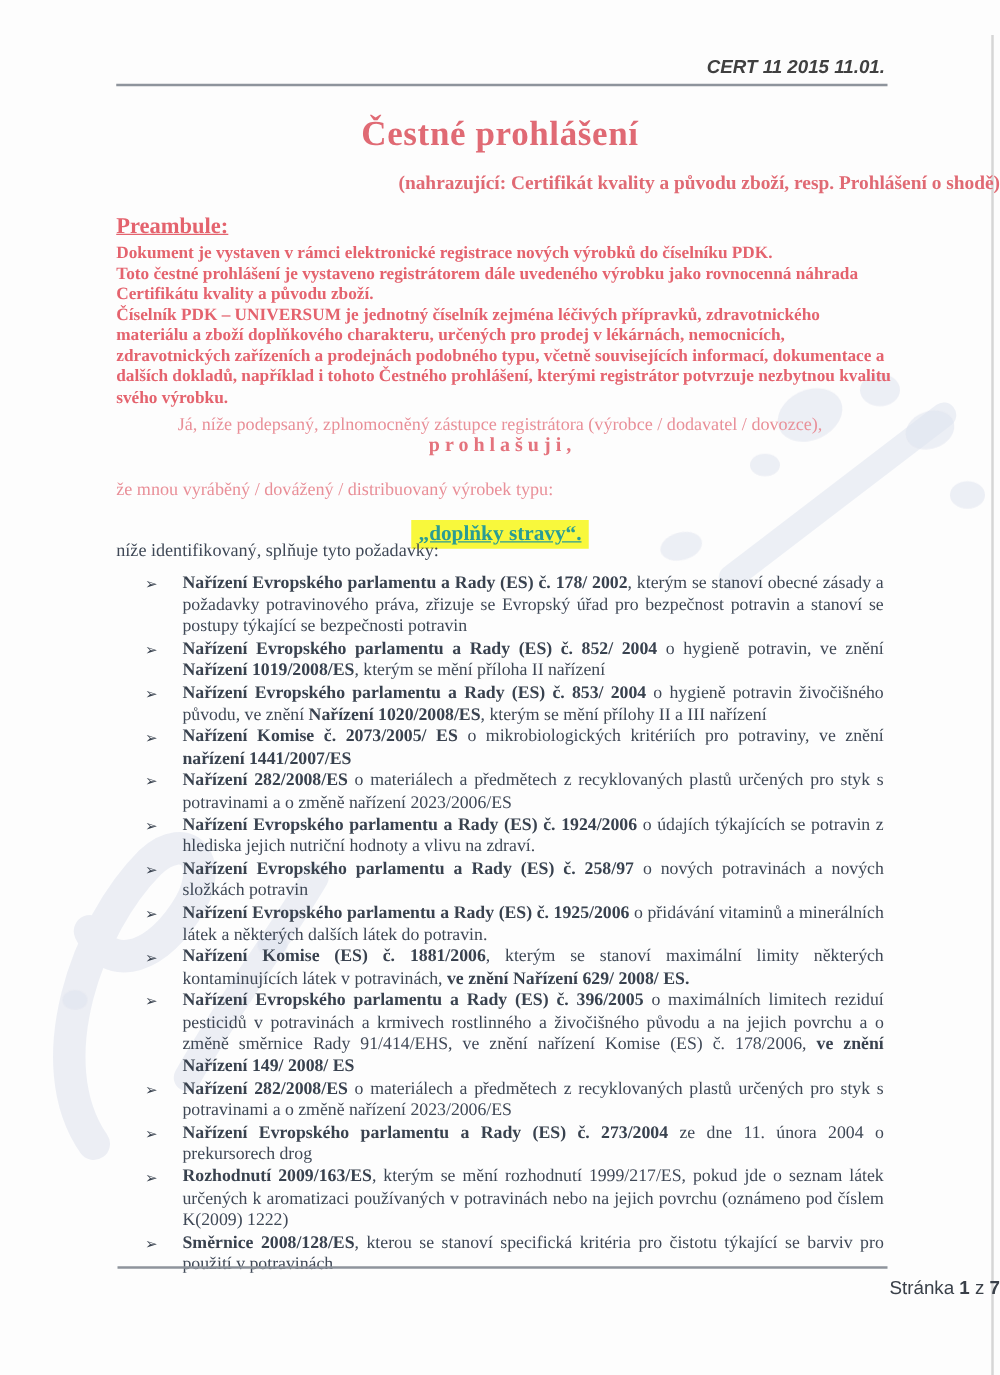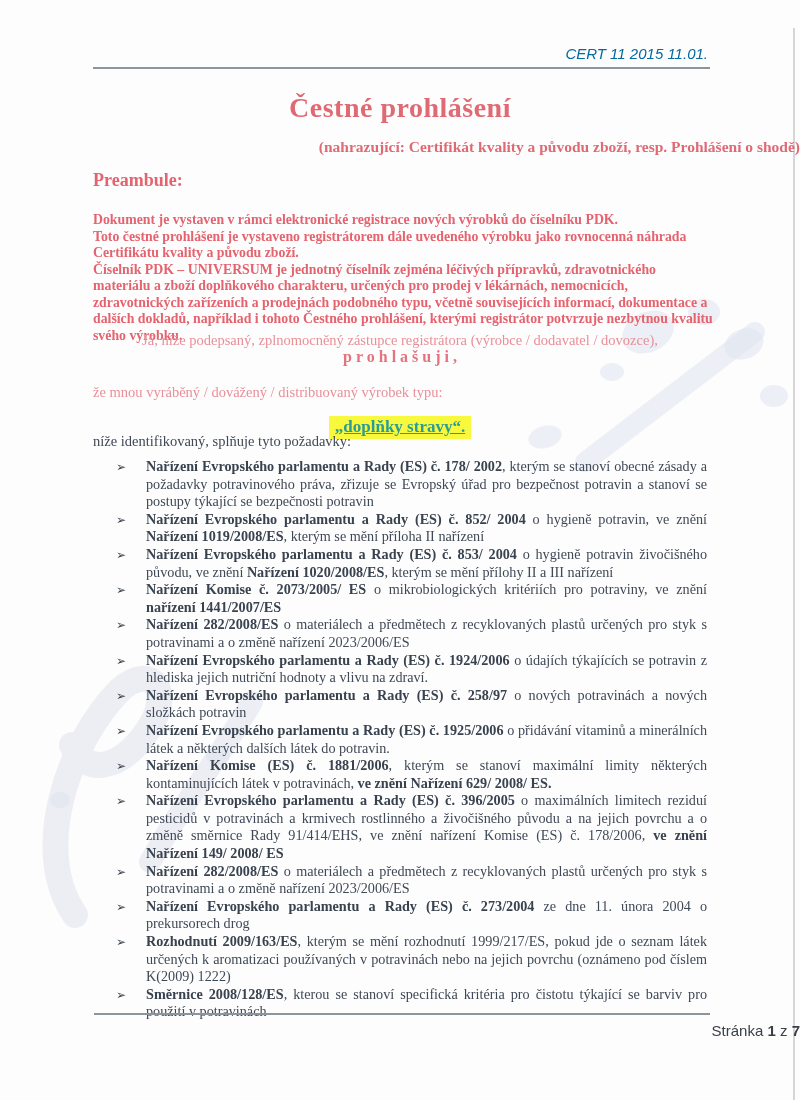--- a/index.html
+++ b/index.html
@@ -10,33 +10,33 @@
     --heading-red:#e06a74;--body-red:#e4636e;--light-red:#e98f98;
     --highlight-yellow:#f8f83c;--product-teal:#2a9c94;--body-text:#3f4856;
     --rule-gray:#8e949c;--watermark:#dfe3ee;
   }
   .watermark{position:absolute;left:0;top:0;z-index:0;}
   .scan-edge{position:absolute;top:28px;bottom:0;right:5px;width:2px;background:#d6d6d6;z-index:0;}
   .content{position:absolute;inset:0;z-index:1;}
 
   .header-ref{
     position:absolute;top:45px;right:92px;
-    font-family:"Liberation Sans", sans-serif;font-style:italic;font-weight:normal;
-    font-size:15px;color:#0369a1;
+    font-family:"Liberation Sans", sans-serif;font-style:italic;font-weight:bold;
+    font-size:15px;color:#404040;
   }
   .rule{position:absolute;height:2px;background:var(--rule-gray);}
   .header-rule{top:67px;left:93px;width:617px;}
   .footer-rule{top:1013px;left:94px;width:616px;}
 
   .title-block{position:absolute;top:92px;left:0;width:100%;text-align:center;}
   .doc-title{font-size:28px;font-weight:bold;color:var(--heading-red);letter-spacing:.5px;}
   .doc-subtitle{margin-top:14px;font-size:15.5px;font-weight:bold;color:var(--heading-red);text-align:right;}
 
   .preamble{position:absolute;top:170px;left:93px;width:622px;color:var(--body-red);}
-  .preamble-heading{font-size:18px;font-weight:bold;margin-bottom:21px;}
+  .preamble-heading{font-size:18px;font-weight:bold;margin-bottom:3px;text-decoration:underline;}
   .pre-line{font-size:13.8px;font-weight:bold;line-height:16.5px;}
 
   .decl-intro{position:absolute;top:314px;left:0;width:100%;text-align:center;
     font-size:14.5px;color:var(--light-red);margin-top:18px;}
   .decl-emph{position:absolute;top:348px;left:0;width:100%;text-align:center;
     font-size:16px;font-weight:bold;color:#e4737d;}
   .product-line{position:absolute;top:384px;left:93px;font-size:14.5px;color:var(--light-red);}
   .highlight-row{position:absolute;top:416px;left:0;width:100%;text-align:center;}
   .highlight{
     display:inline-block;background:var(--highlight-yellow);

